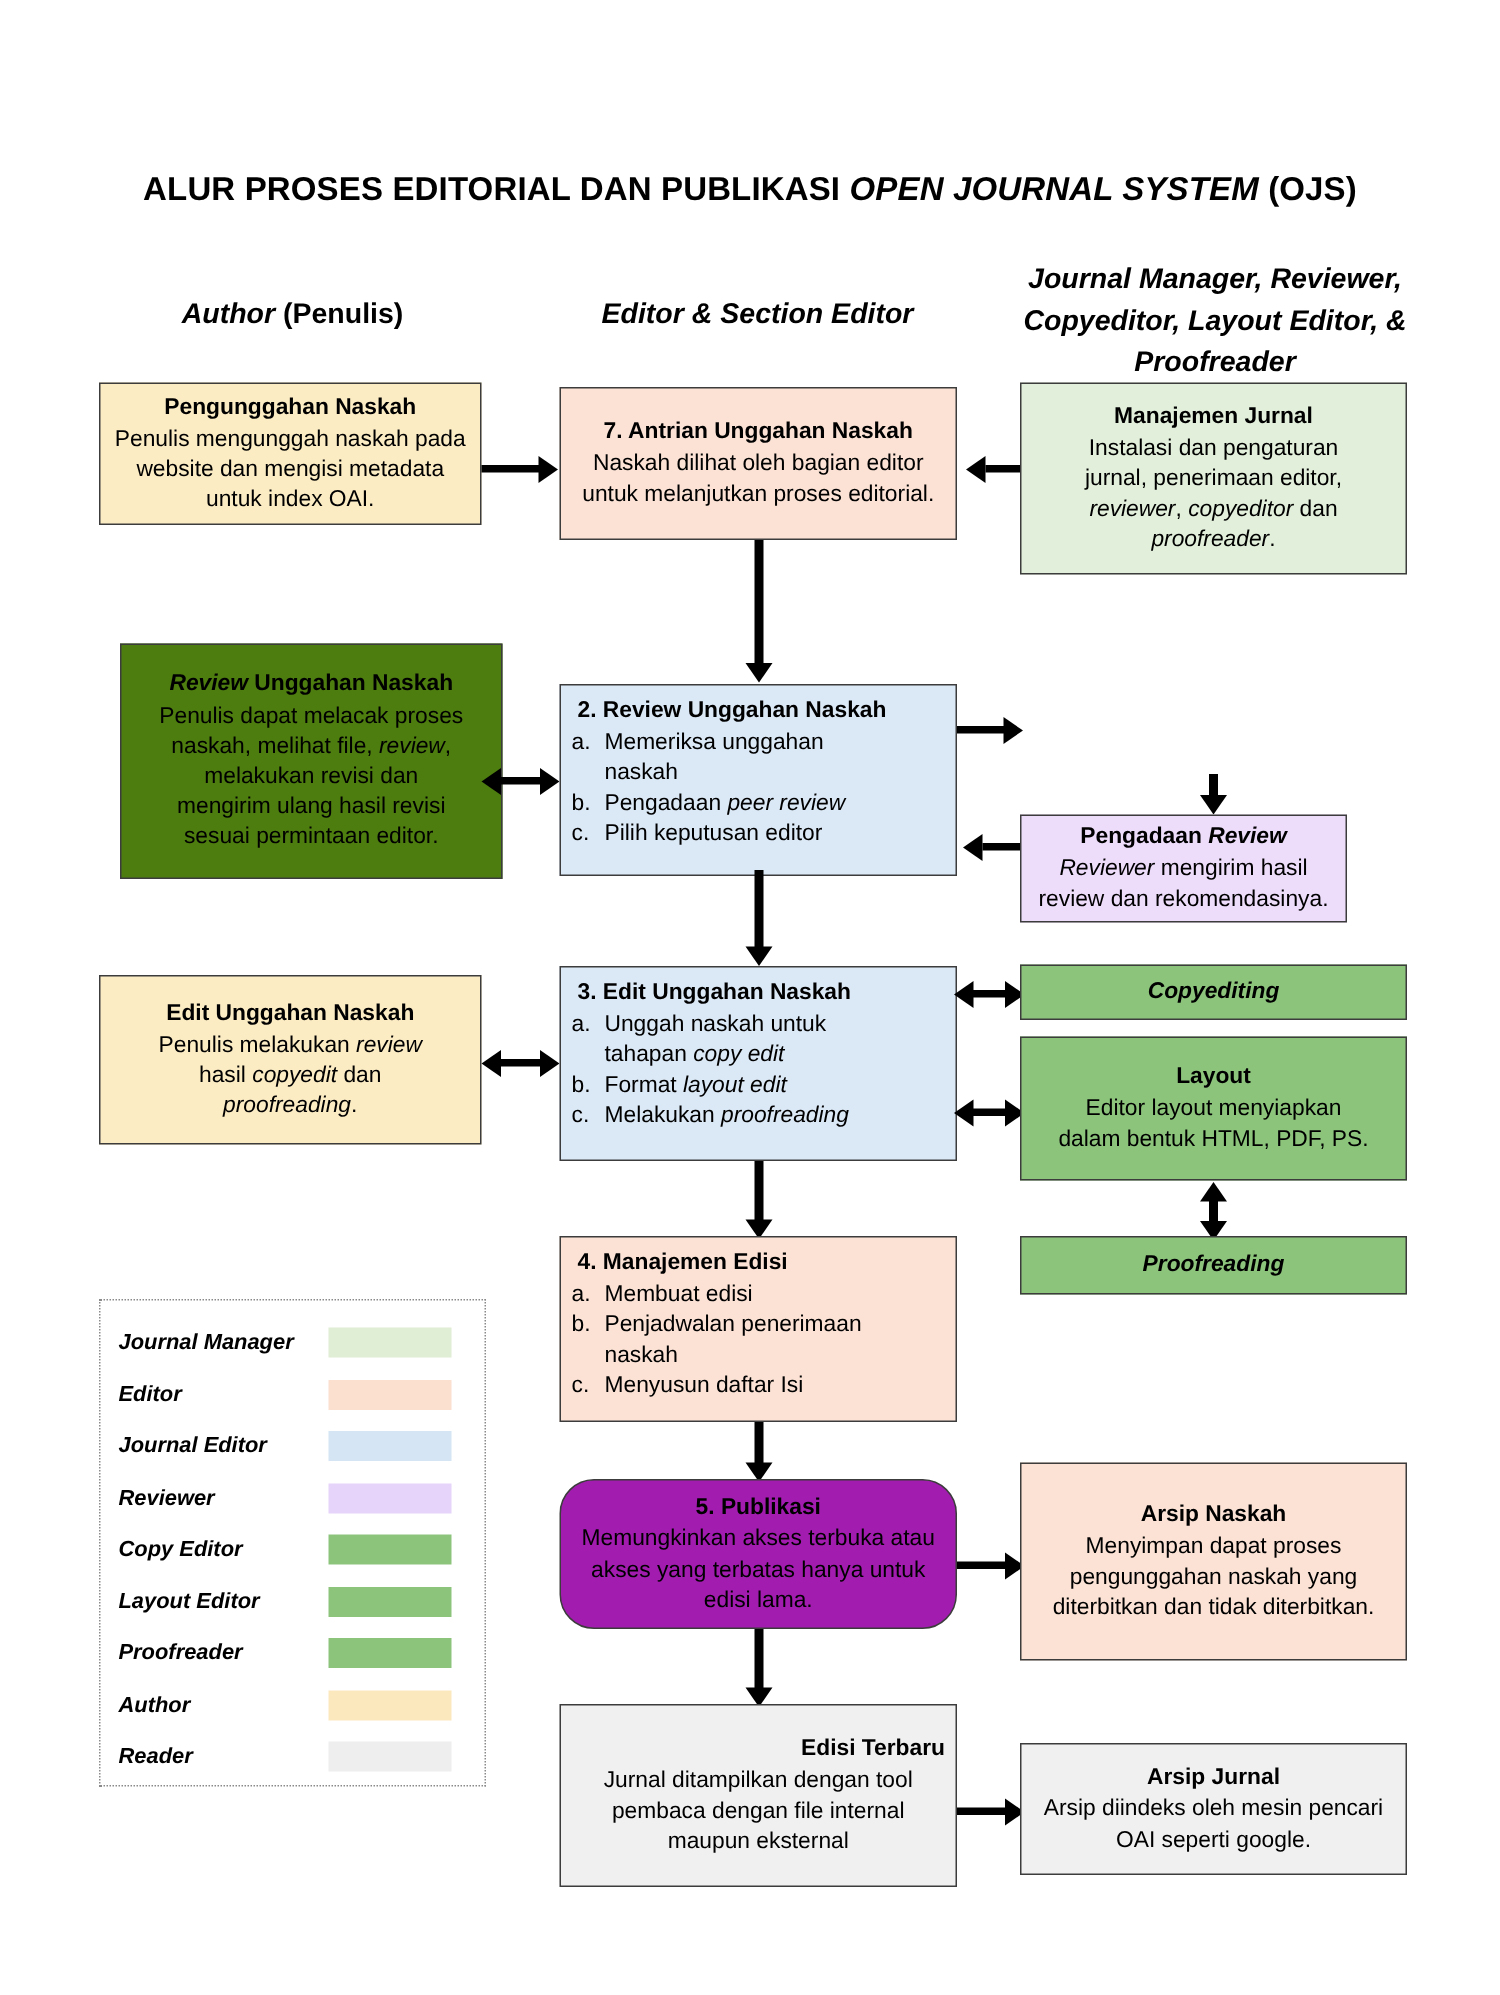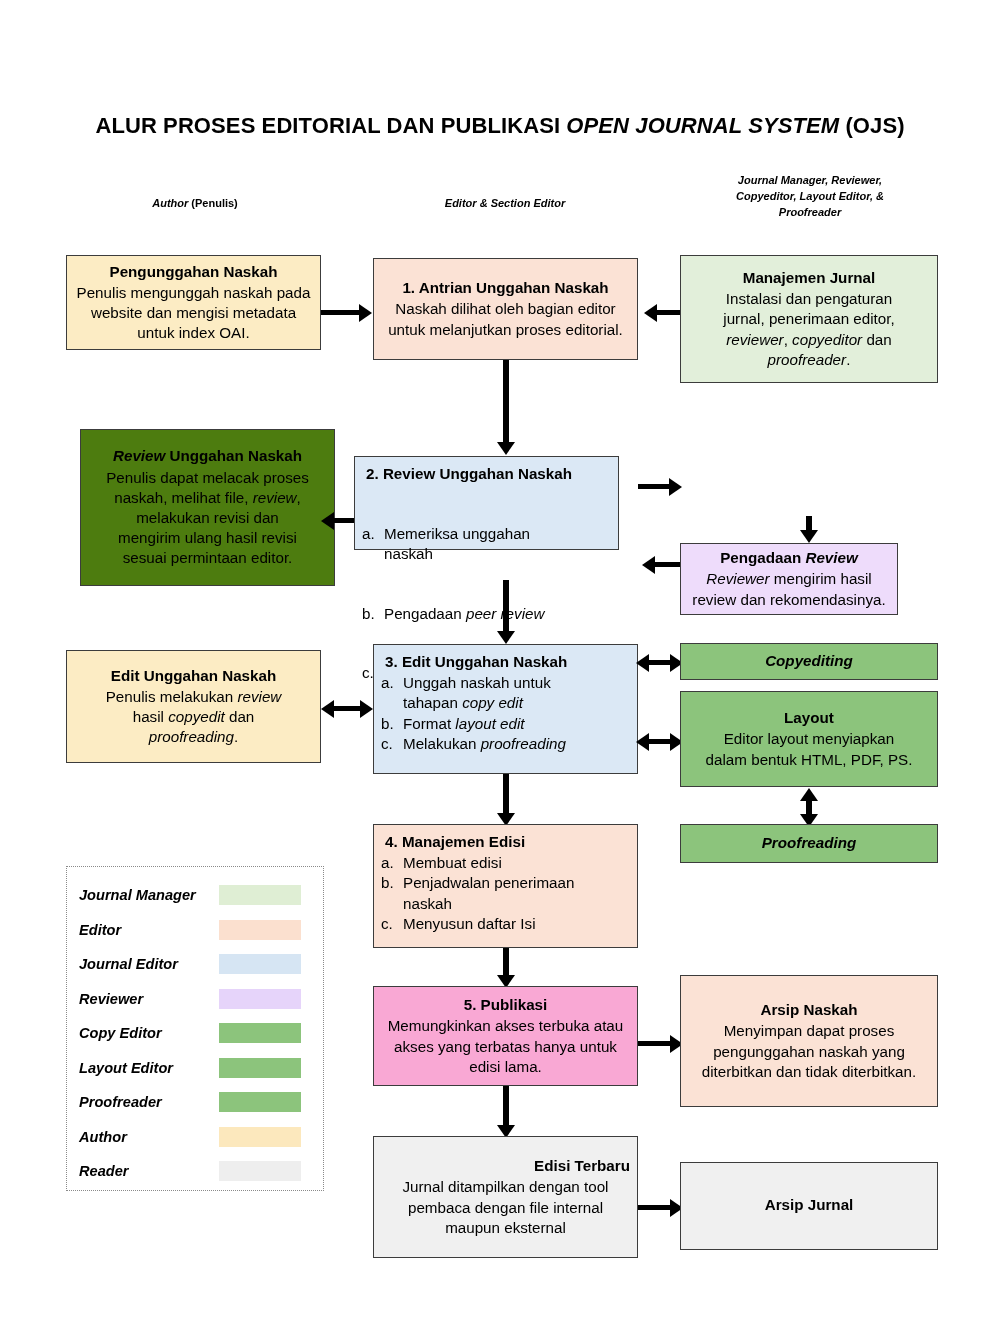--- a/index.html
+++ b/index.html
@@ -15,21 +15,21 @@
 
   .title{
     position:absolute;left:0;top:113px;width:1000px;
     text-align:center;
     font-size:22px;font-weight:bold;letter-spacing:.1px;
   }
   .title i{font-style:italic;}
 
   .colhead{
     position:absolute;
-    font-size:11px;font-weight:bold;font-style:italic;
+    font-size:19px;font-weight:bold;font-style:italic;
     text-align:center;line-height:1.45;
   }
   .colhead .norm{font-style:normal;}
 
   .box{
     position:absolute;
     box-sizing:border-box;
     border:1.6px solid #3c3c3c;
     display:flex;
     flex-direction:column;
@@ -101,21 +101,21 @@
 
   <div class="box" style="left:66px;top:255px;width:255px;height:95px;background:#fcecc4;">
     <span class="hd">Pengunggahan Naskah</span>
     <span>Penulis mengunggah naskah pada website dan mengisi metadata untuk index OAI.</span>
   </div>
 
   <div class="ln-h" style="left:321px;top:310px;width:40px;"></div>
   <div class="ah ah-r" style="left:359px;top:304px;"></div>
 
   <div class="box" style="left:373px;top:258px;width:265px;height:102px;background:#fbe2d5;">
-    <span class="hd">1.  Antrian Unggahan Naskah</span>
+    <span class="hd">7.  Antrian Unggahan Naskah</span>
     <span>Naskah dilihat oleh bagian editor untuk melanjutkan proses editorial.</span>
   </div>
 
   <div class="ln-h" style="left:657px;top:310px;width:25px;"></div>
   <div class="ah ah-l" style="left:644px;top:304px;"></div>
 
   <div class="box" style="left:680px;top:255px;width:258px;height:128px;background:#e2efda;">
     <span class="hd">Manajemen Jurnal</span>
     <span>Instalasi dan pengaturan</span>
     <span>jurnal, penerimaan editor,</span>
@@ -132,21 +132,21 @@
     <span><span>naskah, melihat file, </span><i>review</i><span>,</span></span>
     <span>melakukan revisi dan</span>
     <span>mengirim ulang hasil revisi</span>
     <span>sesuai permintaan editor.</span>
   </div>
 
   <div class="ln-h" style="left:332px;top:518px;width:32px;"></div>
   <div class="ah ah-l" style="left:321px;top:512px;"></div>
   <div class="ah ah-r" style="left:360px;top:512px;"></div>
 
-  <div class="box left-align listbox" style="left:354px;top:456px;width:265px;height:94px;background:#dbe8f5;justify-content:flex-start;padding-top:7px;gap:39px;">
+  <div class="box left-align listbox" style="left:373px;top:456px;width:265px;height:128px;background:#dbe8f5;justify-content:flex-start;padding-top:7px;">
     <span class="hd">2. Review Unggahan Naskah</span>
     <div class="listrow">
       <span class="mk">a.</span>
       <span class="tx"><span>Memeriksa unggahan</span><br><span>naskah</span></span>
     </div>
     <div class="listrow">
       <span class="mk">b.</span>
       <span class="tx"><span>Pengadaan </span><i>peer review</i></span>
     </div>
     <div class="listrow">
@@ -242,21 +242,21 @@
     </div>
     <div class="listrow">
       <span class="mk">c.</span>
       <span class="tx">Menyusun daftar Isi</span>
     </div>
   </div>
 
   <div class="ln-v" style="left:503px;top:948px;width:6px;height:30px;"></div>
   <div class="ah ah-d" style="left:497px;top:975px;"></div>
 
-  <div class="box" style="left:373px;top:986px;width:265px;height:100px;background:#f9a8d4;">
+  <div class="box" style="left:373px;top:986px;width:265px;height:100px;background:#a21caf;border-radius:23px;">
     <span class="hd">5.  Publikasi</span>
     <span>Memungkinkan akses terbuka atau akses yang terbatas hanya untuk edisi lama.</span>
   </div>
 
   <div class="ln-h" style="left:638px;top:1041px;width:35px;"></div>
   <div class="ah ah-r" style="left:670px;top:1035px;"></div>
 
   <div class="box" style="left:680px;top:975px;width:258px;height:132px;background:#fbe2d5;">
     <span class="hd">Arsip Naskah</span>
     <span>Menyimpan dapat proses pengunggahan naskah yang diterbitkan dan tidak diterbitkan.</span>
@@ -268,20 +268,21 @@
   <div class="box" style="left:373px;top:1136px;width:265px;height:122px;background:#f0f0f0;align-items:flex-end;">
     <span class="hd">Edisi Terbaru</span>
     <span>Jurnal ditampilkan dengan tool pembaca dengan file internal maupun eksternal</span>
   </div>
 
   <div class="ln-h" style="left:638px;top:1205px;width:35px;"></div>
   <div class="ah ah-r" style="left:670px;top:1199px;"></div>
 
   <div class="box" style="left:680px;top:1162px;width:258px;height:88px;background:#f0f0f0;">
     <span class="hd">Arsip Jurnal</span>
+    <span>Arsip diindeks oleh mesin pencari OAI seperti google.</span>
   </div>
 
   <div class="legend" style="left:66px;top:866px;width:258px;height:325px;padding:11px 0 0 0;">
     <div class="legend-row">
       <span class="legend-label">Journal Manager</span>
       <span class="legend-swatch" style="background:#dfeed4;"></span>
     </div>
     <div class="legend-row">
       <span class="legend-label">Editor</span>
       <span class="legend-swatch" style="background:#fbe0cf;"></span>

